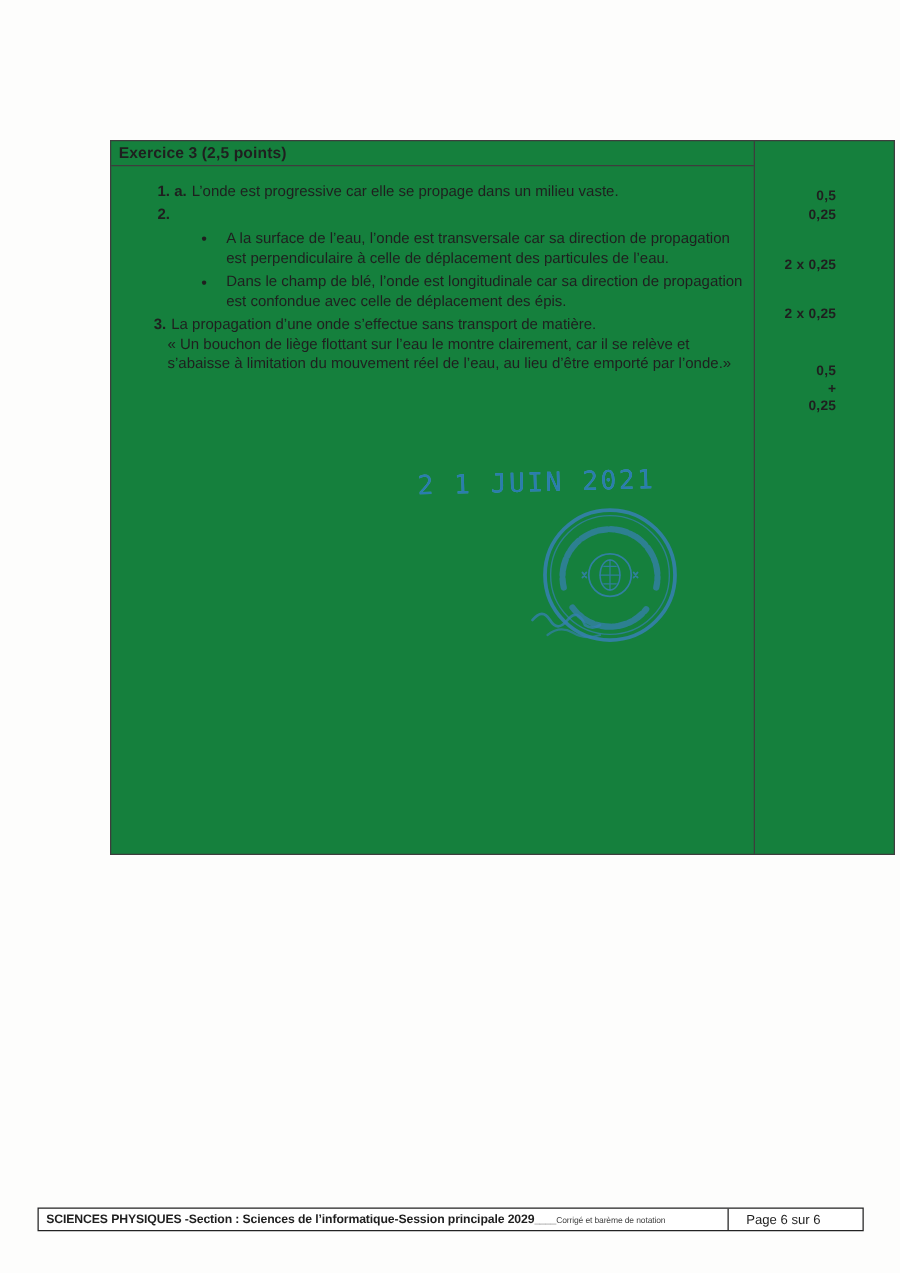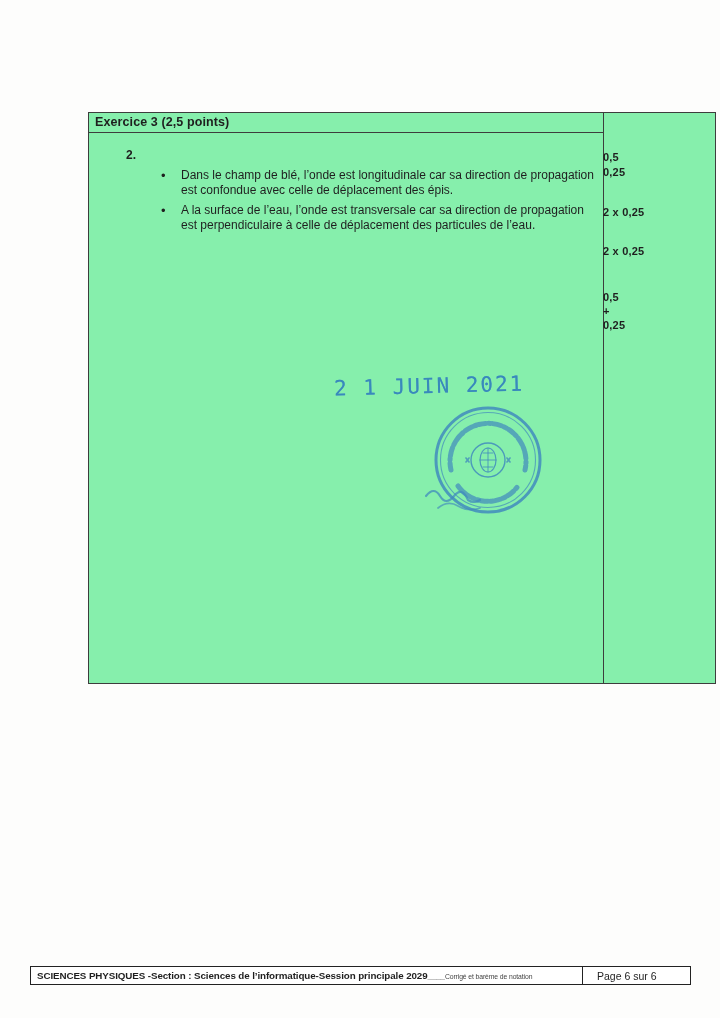--- a/index.html
+++ b/index.html
@@ -10,21 +10,21 @@
     font-family:"Liberation Sans", sans-serif;
     color:#1f1f1f;
     overflow:hidden;
   }
 
   
   .exercise-table {
     position:absolute; left:88px; top:112px;
     width:628px; height:572px;
     border:1.6px solid #3d3d3d;
-    background:#86efac;
+    background:#15803d;
   }
   .table-header {
     width:514px; height:20px;
     border-bottom:1.4px solid #3d3d3d;
     font-size:12.5px; font-weight:bold;
     padding:2px 5px 0 6px;
     letter-spacing:.1px;
   }
   .points-divider {
     position:absolute; top:0; bottom:0; left:514px;
@@ -40,21 +40,21 @@
   .ln-1a { padding-left:37px; }
   .ln-b  { padding-left:50px; }
   .ln-2  { padding-left:37px; margin-top:2px; }
   .bullet { position:relative; padding-left:92px; padding-right:8px; margin-top:4px; }
   .bullet::before { content:"•"; position:absolute; left:72px; top:0; font-size:13px; }
   .ln-3  { padding-left:34px; margin-top:3px; }
   .quote { padding-left:45px; padding-right:12px; }
 
   .pt {
     position:absolute; left:514px; width:66px;
-    text-align:left; font-size:11px; font-weight:bold;
+    text-align:right; font-size:11px; font-weight:bold;
     letter-spacing:.2px;
   }
 
   
   .date-stamp {
     position:absolute; left:334px; top:374px;
     color:#2e7dbd;
     font-family:"DejaVu Sans Mono", monospace;
     font-size:21px; letter-spacing:2px;
     transform:rotate(-1.5deg);
@@ -95,28 +95,37 @@
 
 <div class="exercise-table">
 
   <div class="table-header">
     <span>Exercice 3 (2,5 points)</span>
   </div>
 
   <div class="points-divider"></div>
 
   <div class="content-col">
+    <div class="line ln-1a">
+      <span class="marker">1. a.</span><span>L’onde est progressive car elle se propage dans un milieu vaste.</span>
+    </div>
     <div class="line ln-2">
       <span class="marker">2.</span>
     </div>
     <div class="line bullet">
+      <span>A la surface de l’eau, l’onde est transversale car sa direction de propagation est perpendiculaire à celle de déplacement des particules de l’eau.</span>
+    </div>
+    <div class="line bullet">
       <span>Dans le champ de blé, l’onde est longitudinale car sa direction de propagation est confondue avec celle de déplacement des épis.</span>
     </div>
-    <div class="line bullet">
-      <span>A la surface de l’eau, l’onde est transversale car sa direction de propagation est perpendiculaire à celle de déplacement des particules de l’eau.</span>
+    <div class="line ln-3">
+      <span class="marker">3.</span><span>La propagation d’une onde s’effectue sans transport de matière.</span>
+    </div>
+    <div class="line quote">
+      <span>« Un bouchon de liège flottant sur l’eau le montre clairement, car il se relève et s’abaisse à limitation du mouvement réel de l’eau, au lieu d’être emporté par l’onde.»</span>
     </div>
   </div>
 
   <span class="pt" style="top:38px">0,5</span>
   <span class="pt" style="top:53px">0,25</span>
   <span class="pt" style="top:93px">2 x 0,25</span>
   <span class="pt" style="top:132px">2 x 0,25</span>
   <span class="pt" style="top:178px">0,5</span>
   <span class="pt" style="top:192px">+</span>
   <span class="pt" style="top:206px">0,25</span>

